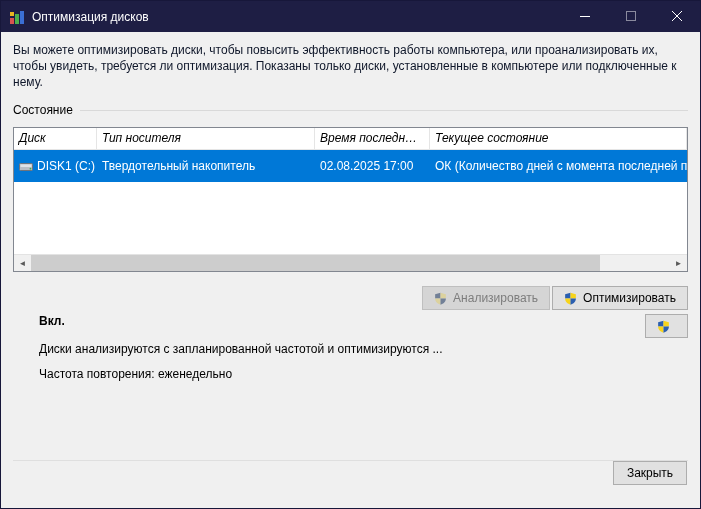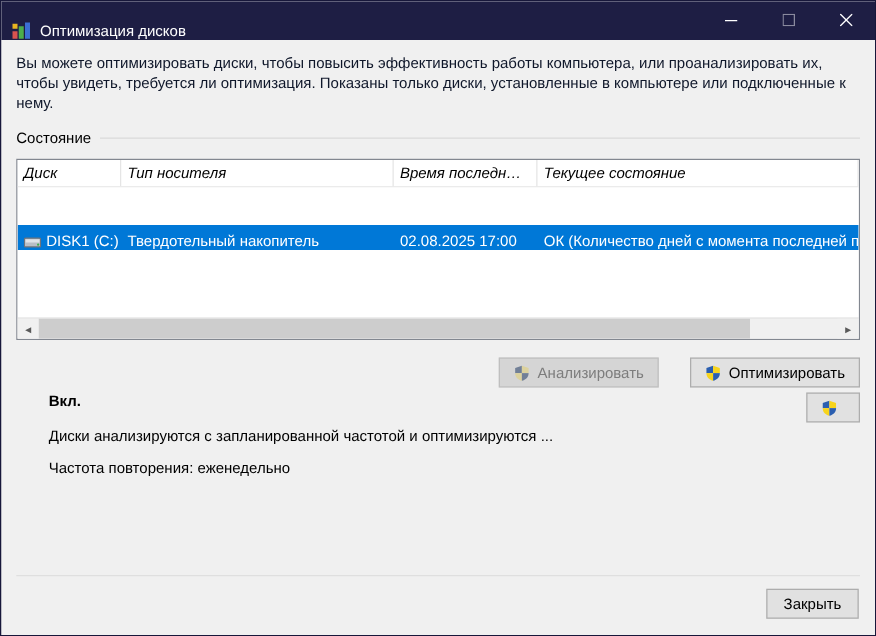--- a/index.html
+++ b/index.html
@@ -12,21 +12,21 @@
     background: #f0f0f0;
     border: 1px solid #17173a;
     font-size: 12px; color: #000;
     overflow: hidden;
   }
 
   
   .titlebar {
     height: 31px;
     background: #1e1e44;
-    display: flex; align-items: flex-end;
+    display: flex; align-items: center;
     padding-left: 8px;
     color: #fff;
   }
   .titlebar .app-icon { width: 16px; height: 16px; margin-right: 7px; display: inline-flex; }
   .titlebar .title { font-size: 12px; color: #fff; white-space: nowrap; }
   .caption-buttons { margin-left: auto; display: flex; height: 31px; }
   .cap-btn {
     width: 46px; height: 31px;
     display: flex; align-items: center; justify-content: center;
     cursor: default;
@@ -55,33 +55,33 @@
     border-right: 1px solid #e5e5e5;
     white-space: nowrap; overflow: hidden;
     color: #000;
   }
   .c1 { width: 83px; flex: none; }
   .c2 { width: 218px; flex: none; }
   .c3 { width: 115px; flex: none; }
   .c4 { flex: 1; min-width: 0; }
 
   .lv-body { flex: 1; background: #fff; overflow: hidden; }
-  .lv-row { display: flex; height: 20px; align-items: flex-end; margin-top: 30px; }
+  .lv-row { display: flex; height: 32px; align-items: center; }
   .lv-row.selected { background: #0078d7; color: #fff; }
   .lv-row .cell { padding-left: 5px; white-space: nowrap; overflow: hidden; display: flex; align-items: center; }
   .disk-icon { display: inline-flex; margin-right: 4px; flex: none; }
 
   .hscroll { flex: none; height: 17px; background: #f0f0f0; display: flex; border-top: 1px solid #e3e3e3; }
   .sb-arrow { width: 17px; height: 100%; display: flex; align-items: center; justify-content: center;
               font-size: 8px; color: #5a5a5a; background: #f0f0f0; }
   .sb-track { flex: 1; position: relative; }
   .sb-thumb { position: absolute; left: 0; top: 0; height: 100%; width: 89%; background: #cdcdcd; }
 
   
-  .btn-row { display: flex; justify-content: flex-end; gap: 25px; margin-top: 14px; }
+  .btn-row { display: flex; justify-content: flex-end; gap: 2px; margin-top: 14px; }
   .win-btn {
     display: inline-flex; align-items: center; justify-content: center;
     height: 24px; padding: 0 11px;
     background: #e1e1e1; border: 1px solid #adadad;
     font-family: "Liberation Sans", sans-serif; font-size: 12px; color: #000;
     white-space: nowrap;
   }
   .win-btn.disabled { background: #d5d5d5; border-color: #bfbfbf; color: #7d7d7d; }
   .win-btn .shield { display: inline-flex; margin-right: 6px; }
   .win-btn.disabled .shield { filter: grayscale(60%) opacity(0.7); }
@@ -89,21 +89,21 @@
   
   .schedule-row { display: flex; justify-content: space-between; align-items: flex-start; margin-top: 4px; }
   .schedule-left { padding-left: 26px; }
   .sched-state { font-weight: bold; margin: 0 0 14px 0; }
   .sched-desc { margin: 0 0 11px 0; }
   .sched-freq { margin: 0; }
   .schedule-right { flex: none; }
 
   
   .footer-sep { position: absolute; left: 12px; right: 12px; bottom: 47px; height: 1px; background: #dfdfdf; }
-  .footer { position: absolute; right: 13px; bottom: 13px; }
+  .footer { position: absolute; right: 13px; bottom: 23px; }
   .footer .win-btn { min-width: 74px; }
 </style>
 </head>
 <body>
 
 <div class="window">
 
   <div class="titlebar">
     <span class="app-icon">
       <svg width="16" height="16" viewBox="0 0 16 16">

